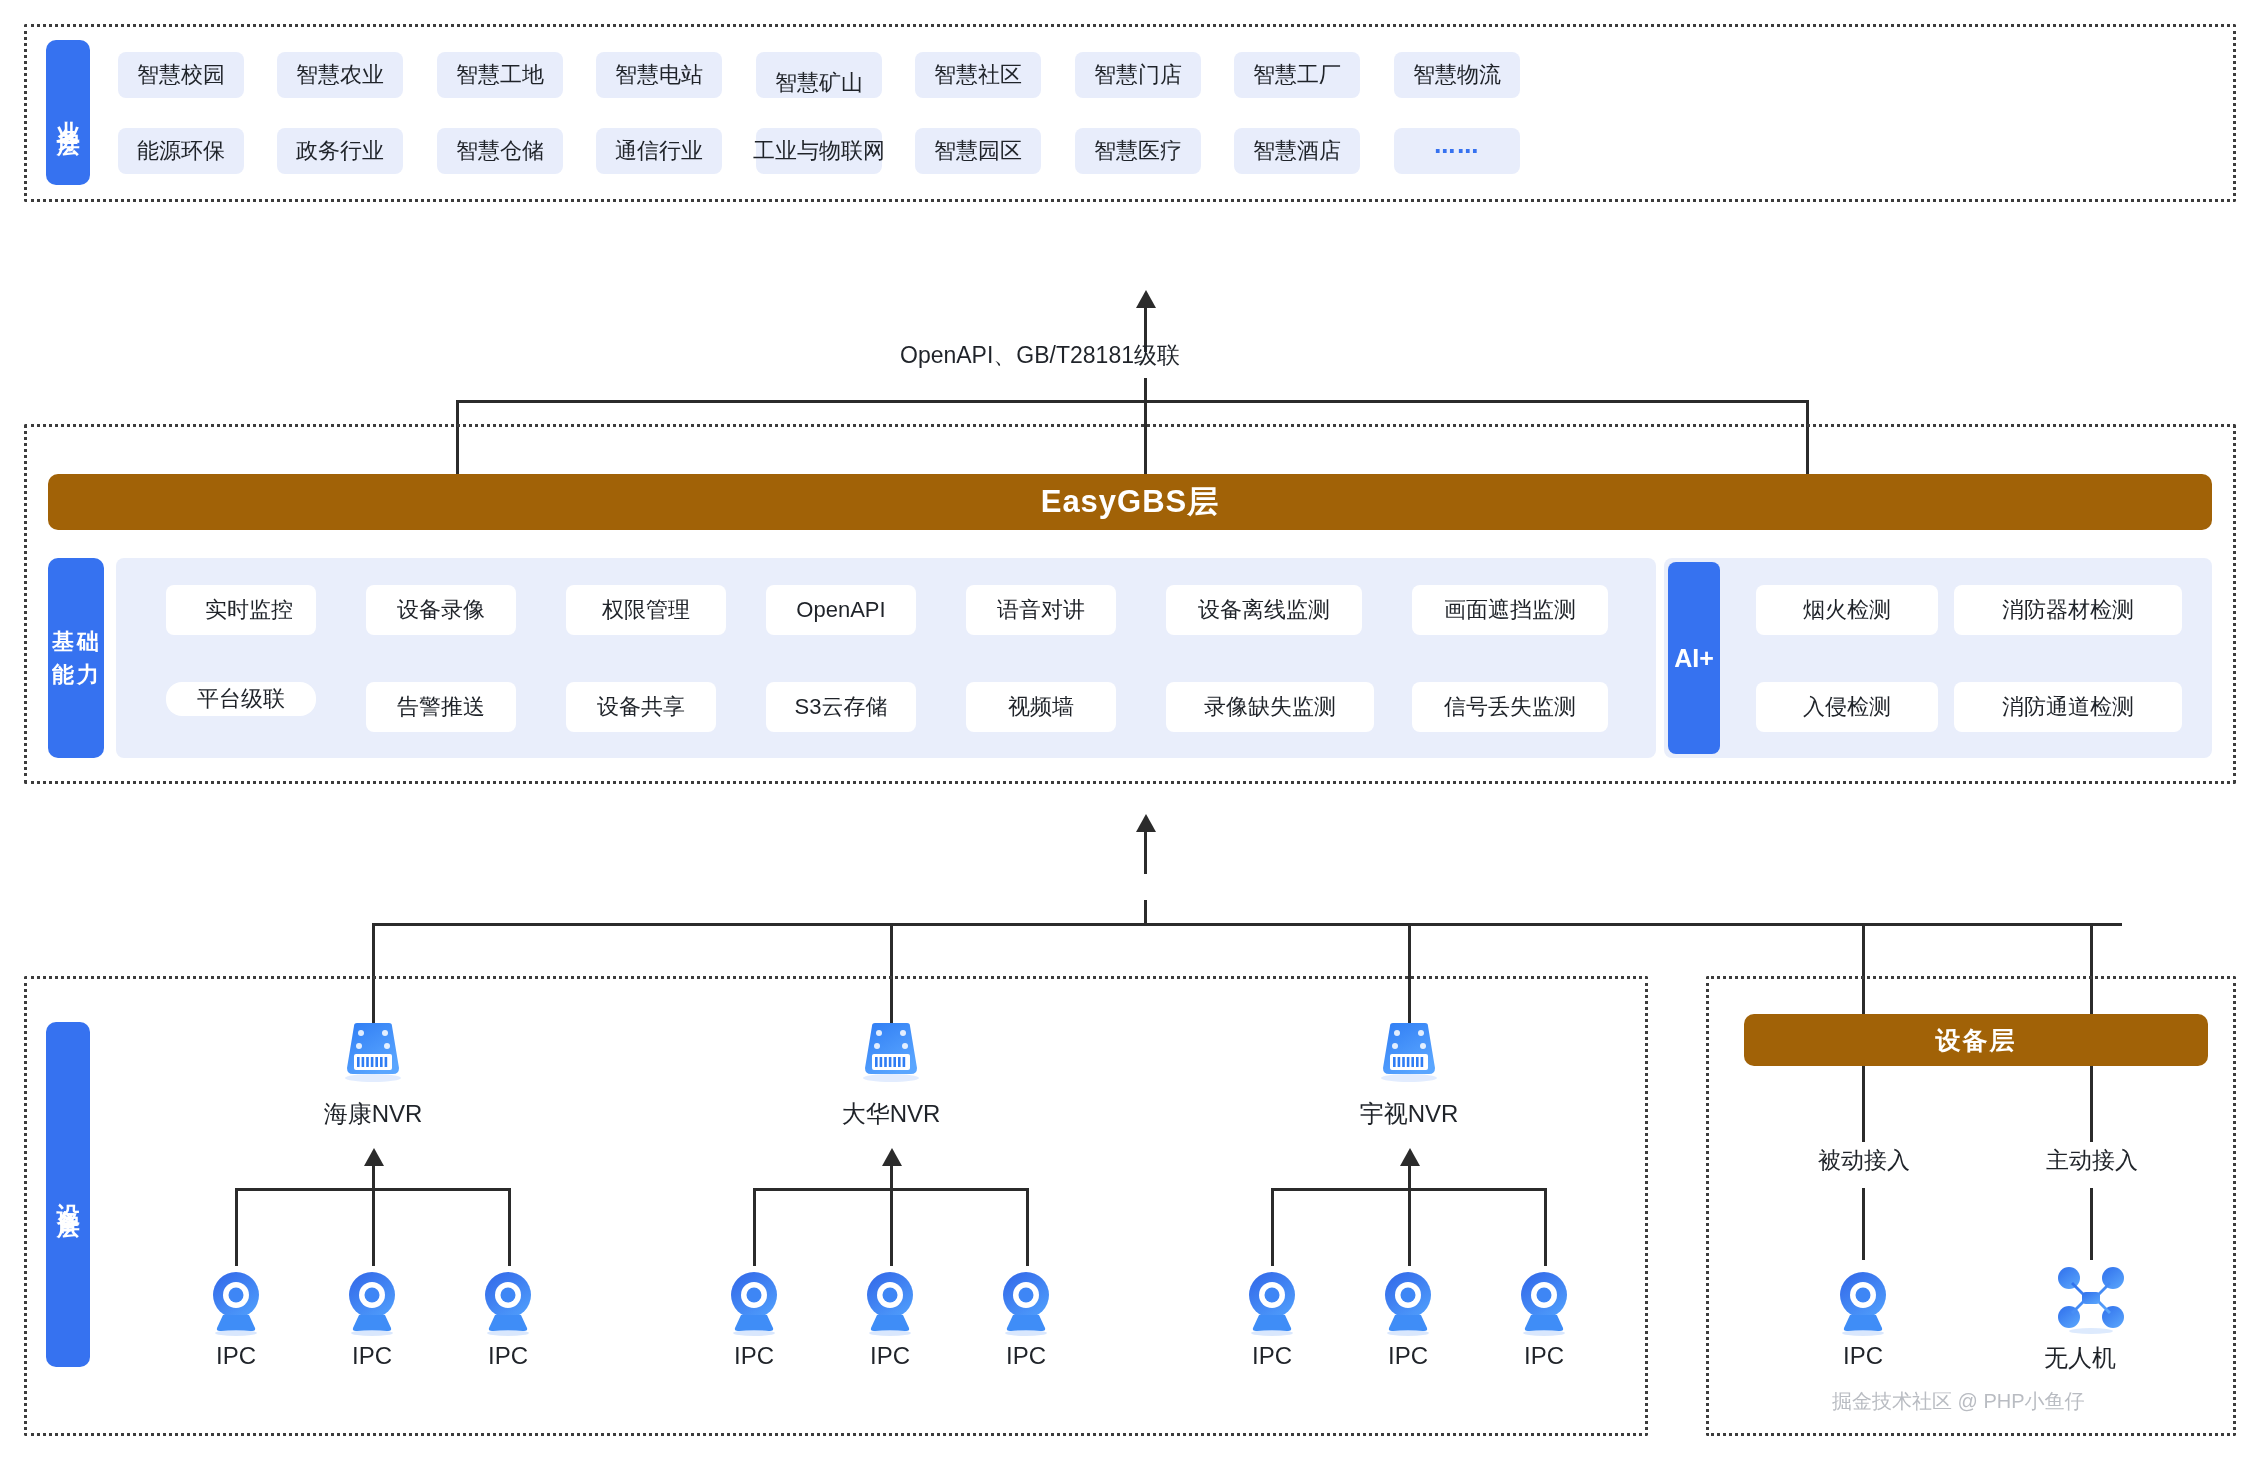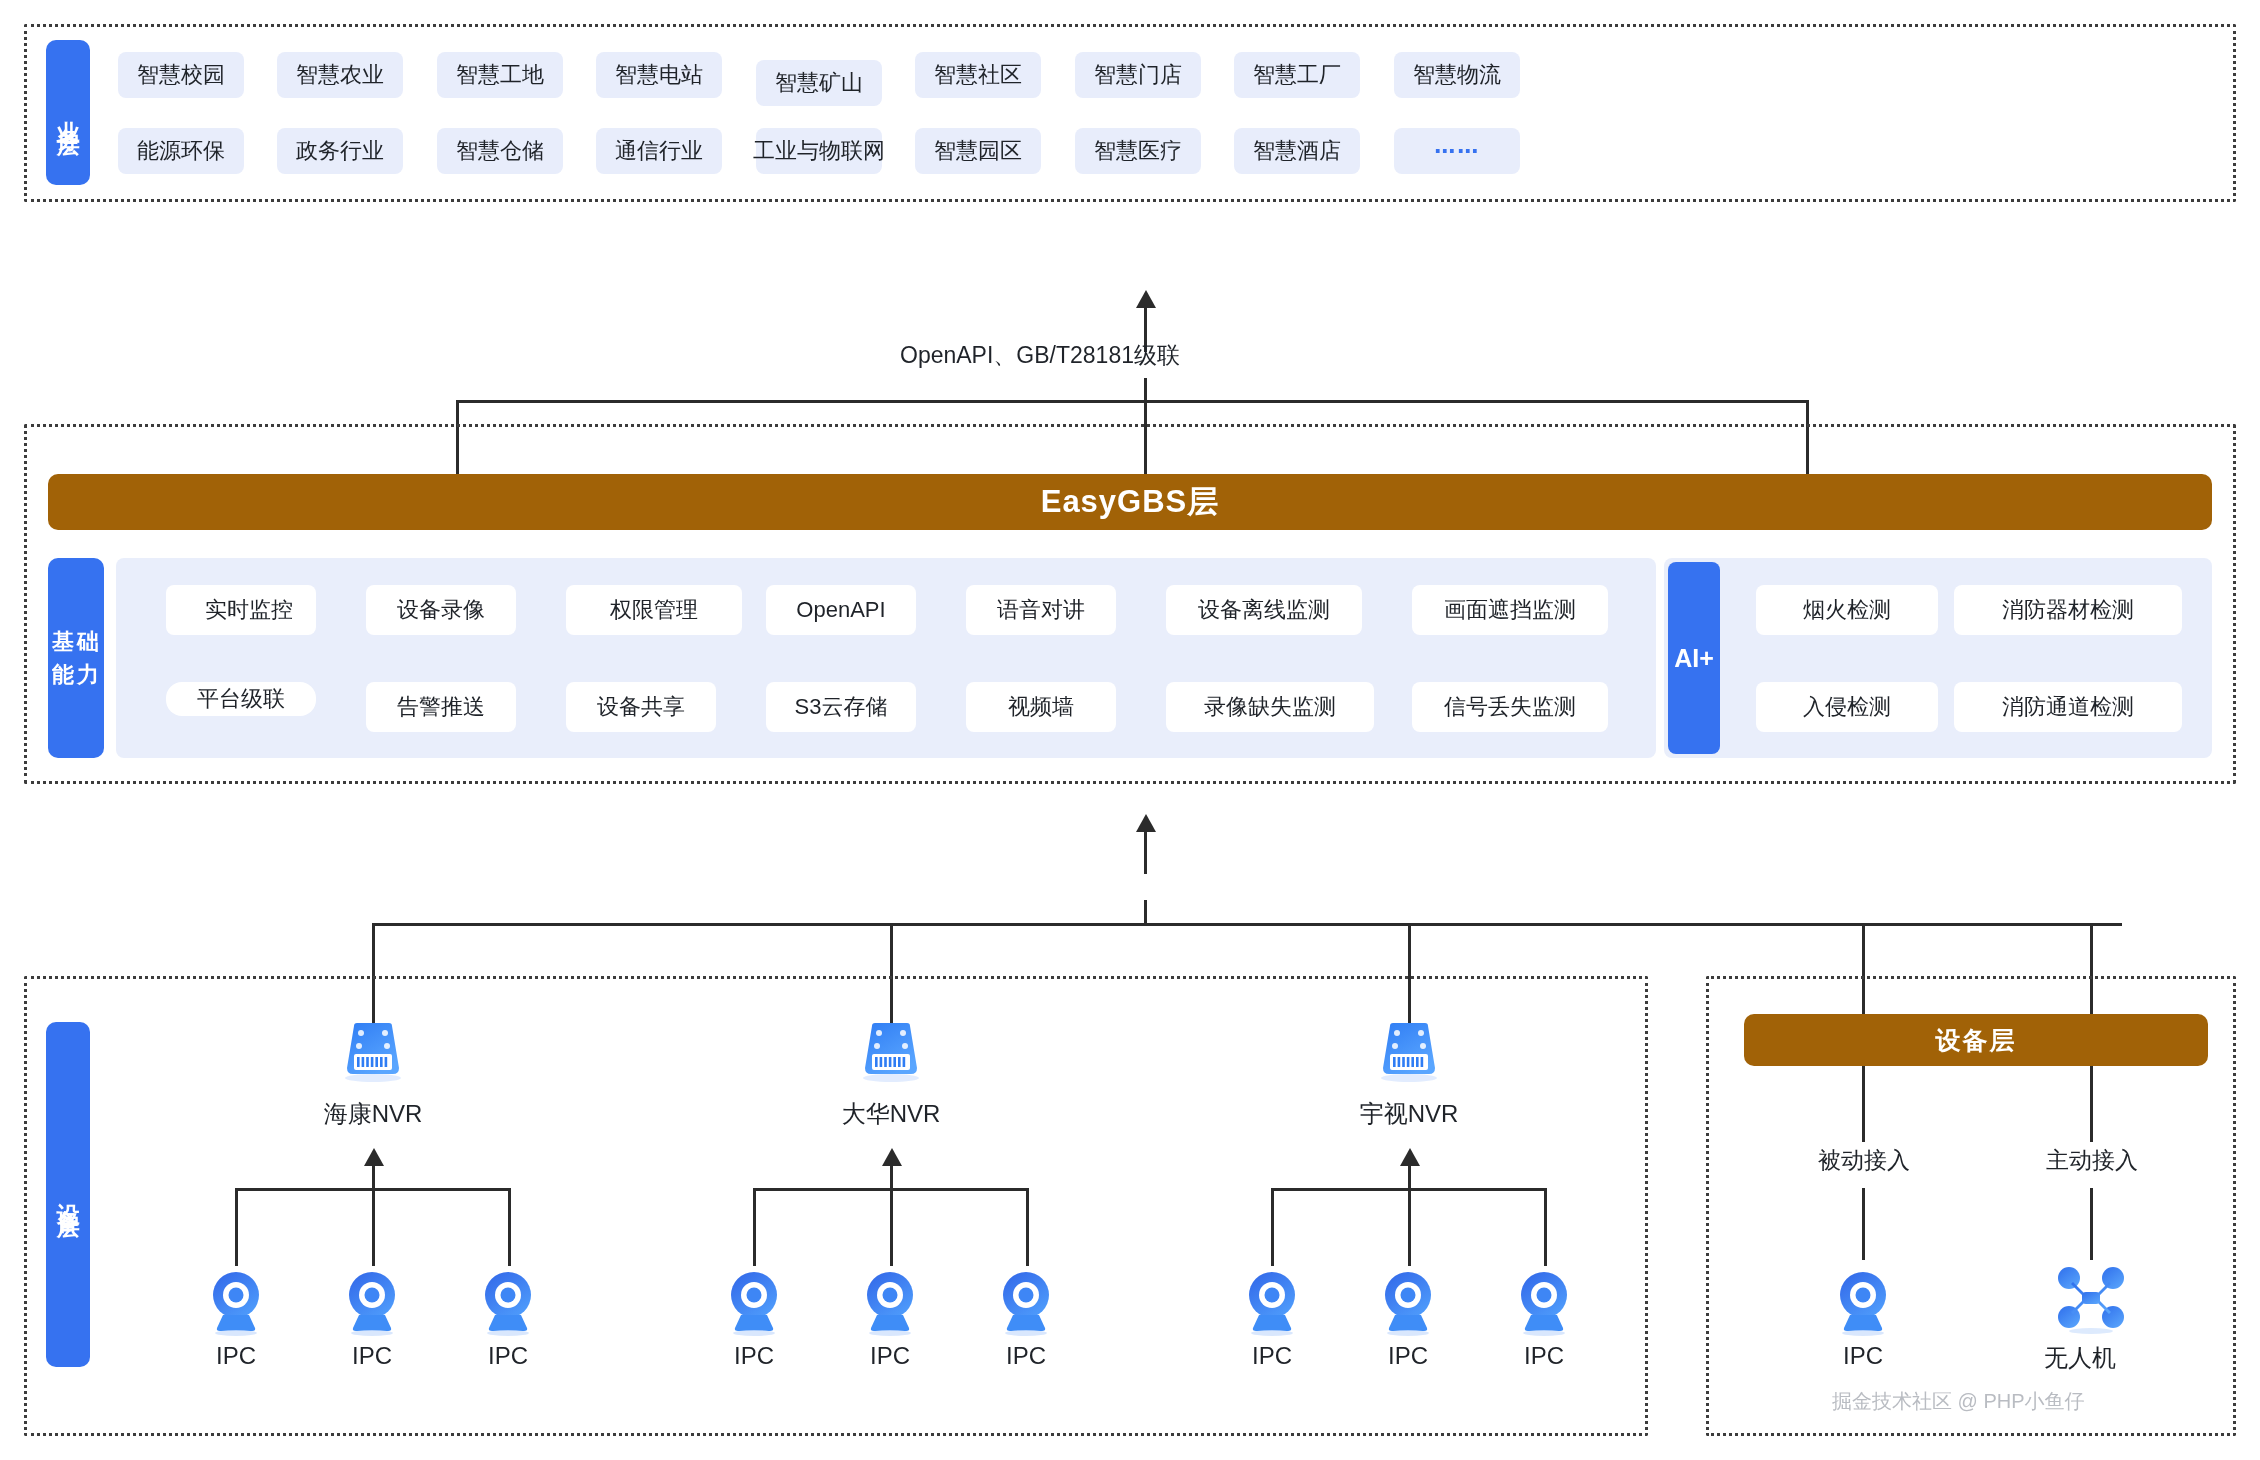--- a/index.html
+++ b/index.html
@@ -137,21 +137,21 @@
     </div>
   <div class="chip" style="left:277px; top:52px; width:126px; height:46px;">
       <span>智慧农业</span>
     </div>
   <div class="chip" style="left:437px; top:52px; width:126px; height:46px;">
       <span>智慧工地</span>
     </div>
   <div class="chip" style="left:596px; top:52px; width:126px; height:46px;">
       <span>智慧电站</span>
     </div>
-  <div class="chip" style="left:756px; top:60px; width:126px; height:46px;">
+  <div class="chip" style="left:756px; top:52px; width:126px; height:46px;align-items:flex-end;">
       <span>智慧矿山</span>
     </div>
   <div class="chip" style="left:915px; top:52px; width:126px; height:46px;">
       <span>智慧社区</span>
     </div>
   <div class="chip" style="left:1075px; top:52px; width:126px; height:46px;">
       <span>智慧门店</span>
     </div>
   <div class="chip" style="left:1234px; top:52px; width:126px; height:46px;">
       <span>智慧工厂</span>
@@ -218,21 +218,21 @@
   <div class="cap-panel" style="left:116px; top:558px; width:1540px; height:200px;"></div>
 
   <div class="cap-panel" style="left:1664px; top:558px; width:548px; height:200px;"></div>
 
   <div class="chip white" style="left:166px; top:585px; width:150px; height:50px;padding-left:16px;">
       <span>实时监控</span>
     </div>
   <div class="chip white" style="left:366px; top:585px; width:150px; height:50px;">
       <span>设备录像</span>
     </div>
-  <div class="chip white" style="left:566px; top:585px; width:176px; height:50px;">
+  <div class="chip white" style="left:566px; top:585px; width:160px; height:50px;">
       <span>权限管理</span>
     </div>
   <div class="chip white" style="left:766px; top:585px; width:150px; height:50px;">
       <span>OpenAPI</span>
     </div>
   <div class="chip white" style="left:966px; top:585px; width:150px; height:50px;">
       <span>语音对讲</span>
     </div>
   <div class="chip white" style="left:1166px; top:585px; width:196px; height:50px;">
       <span>设备离线监测</span>

